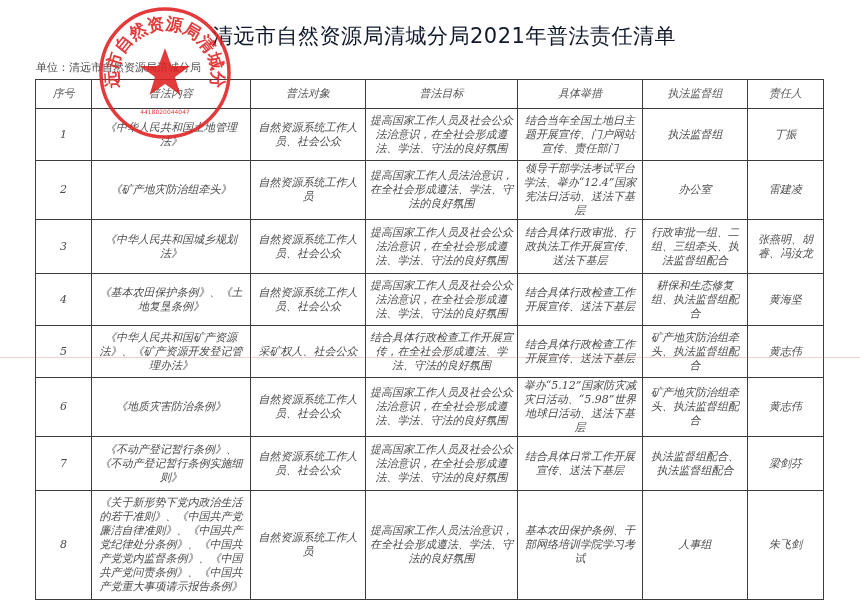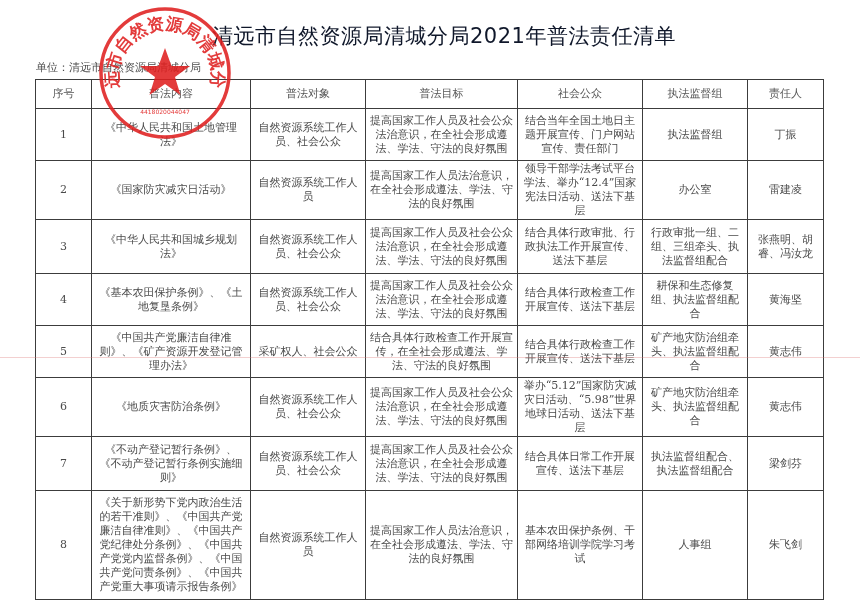--- a/index.html
+++ b/index.html
@@ -13,21 +13,21 @@
     position:absolute; left:212px; top:22px;
     font-family:"DejaVu Sans","Liberation Sans",sans-serif;
     font-size:21px; color:#0f172a; letter-spacing:0.5px; white-space:nowrap;
   }
   .unit {
     position:absolute; left:36px; top:60px;
     font-size:11px; color:#4a4a4a; white-space:nowrap;
   }
   table.grid {
     position:absolute; left:35px; top:79px;
-    width:788px; border-collapse:collapse; table-layout:fixed;
+    width:788px; border-collapse:collapse; table-layout:fixed;font-style:italic;
   }
   table.grid th, table.grid td {
     border:1.5px solid #3c3c3c;
     text-align:center; vertical-align:middle;
     font-size:11px; line-height:14px; font-weight:normal;
     color:#4a4a4a; padding:1px 3px;
   }
   table.grid th { height:26px; color:#555; }
   .r1 td{height:49px;} .r2 td{height:49px;} .r3 td{height:51px;}
   .r4 td{height:49px;} .r5 td{height:49px;} .r6 td{height:45px;}
@@ -56,38 +56,38 @@
       <col style="width:125px">
       <col style="width:105px">
       <col style="width:76px">
   </colgroup>
   <thead>
     <tr>
       <th>序号</th>
       <th>普法内容</th>
       <th>普法对象</th>
       <th>普法目标</th>
-      <th>社会公众</th>
+      <th>具体举措</th>
       <th>执法监督组</th>
       <th>责任人</th>
     </tr>
   </thead>
   <tbody>
     <tr class="r1">
       <td>1</td>
       <td>《中华人民共和国土地管理法》</td>
       <td>自然资源系统工作人员、社会公众</td>
       <td>提高国家工作人员及社会公众法治意识，在全社会形成遵法、学法、守法的良好氛围</td>
       <td>结合当年全国土地日主题开展宣传、门户网站宣传、责任部门</td>
       <td>执法监督组</td>
       <td>丁振</td>
     </tr>
     <tr class="r2">
       <td>2</td>
-      <td>《国家防灾减灾日活动》</td>
+      <td>《矿产地灾防治组牵头》</td>
       <td>自然资源系统工作人员</td>
       <td>提高国家工作人员法治意识，在全社会形成遵法、学法、守法的良好氛围</td>
       <td>领导干部学法考试平台学法、举办“12.4”国家宪法日活动、送法下基层</td>
       <td>办公室</td>
       <td>雷建凌</td>
     </tr>
     <tr class="r3">
       <td>3</td>
       <td>《中华人民共和国城乡规划法》</td>
       <td>自然资源系统工作人员、社会公众</td>
@@ -100,21 +100,21 @@
       <td>4</td>
       <td>《基本农田保护条例》、《土地复垦条例》</td>
       <td>自然资源系统工作人员、社会公众</td>
       <td>提高国家工作人员及社会公众法治意识，在全社会形成遵法、学法、守法的良好氛围</td>
       <td>结合具体行政检查工作开展宣传、送法下基层</td>
       <td>耕保和生态修复组、执法监督组配合</td>
       <td>黄海坚</td>
     </tr>
     <tr class="r5">
       <td>5</td>
-      <td>《中国共产党廉洁自律准则》、《矿产资源开发登记管理办法》</td>
+      <td>《中华人民共和国矿产资源法》、《矿产资源开发登记管理办法》</td>
       <td>采矿权人、社会公众</td>
       <td>结合具体行政检查工作开展宣传，在全社会形成遵法、学法、守法的良好氛围</td>
       <td>结合具体行政检查工作开展宣传、送法下基层</td>
       <td>矿产地灾防治组牵头、执法监督组配合</td>
       <td>黄志伟</td>
     </tr>
     <tr class="r6">
       <td>6</td>
       <td>《地质灾害防治条例》</td>
       <td>自然资源系统工作人员、社会公众</td>

